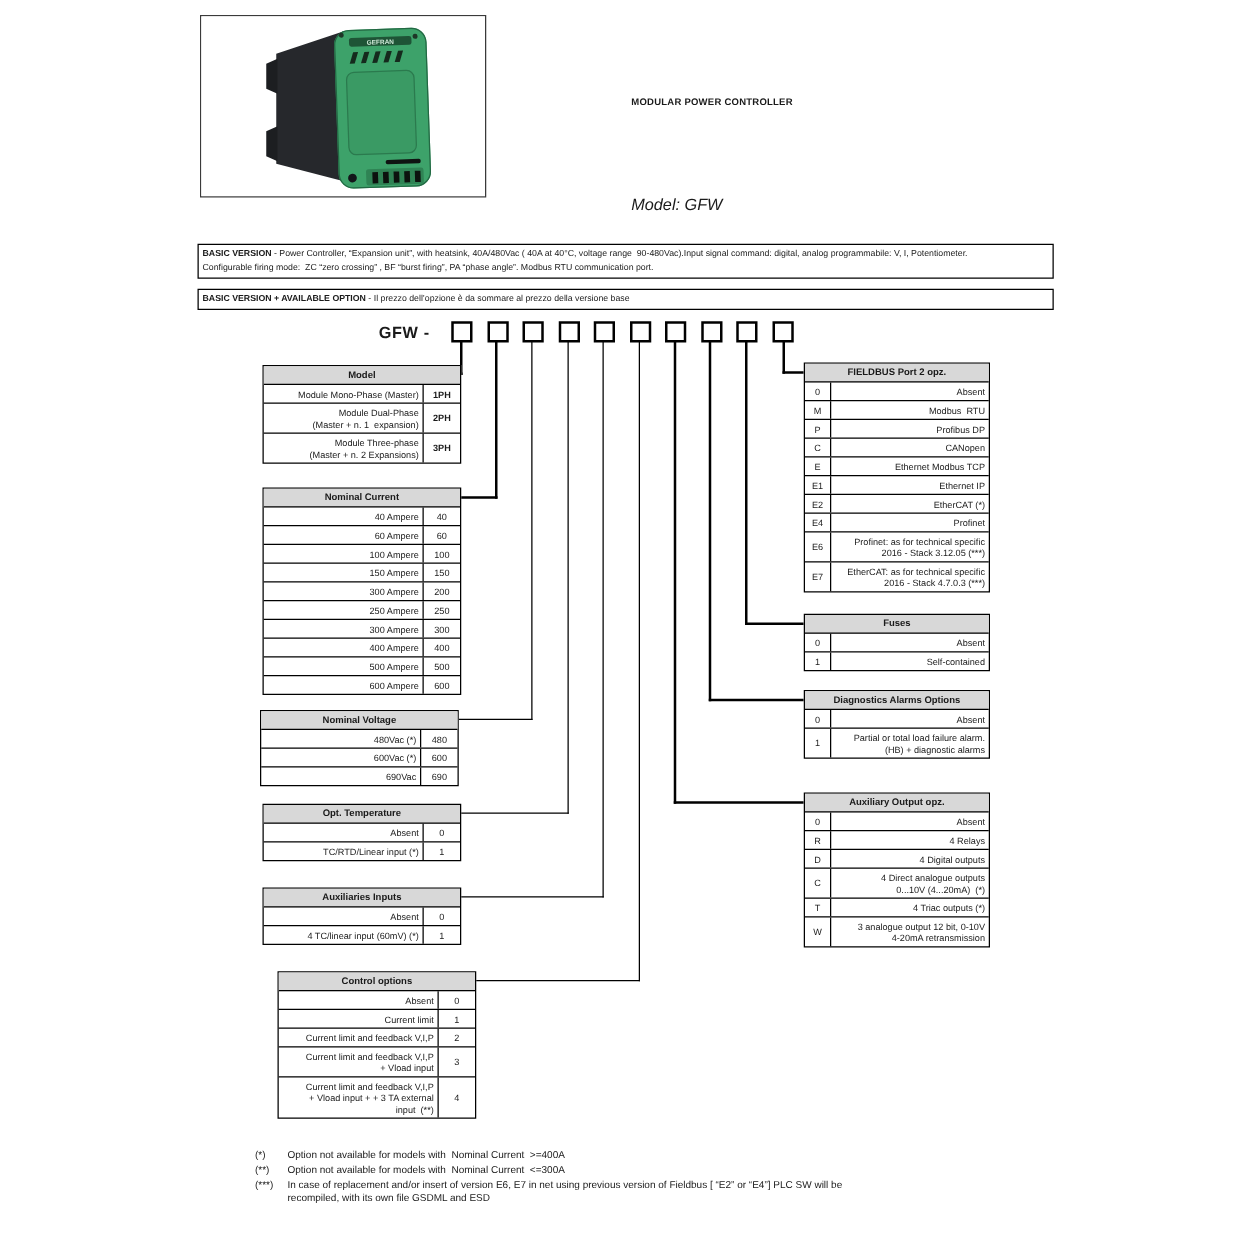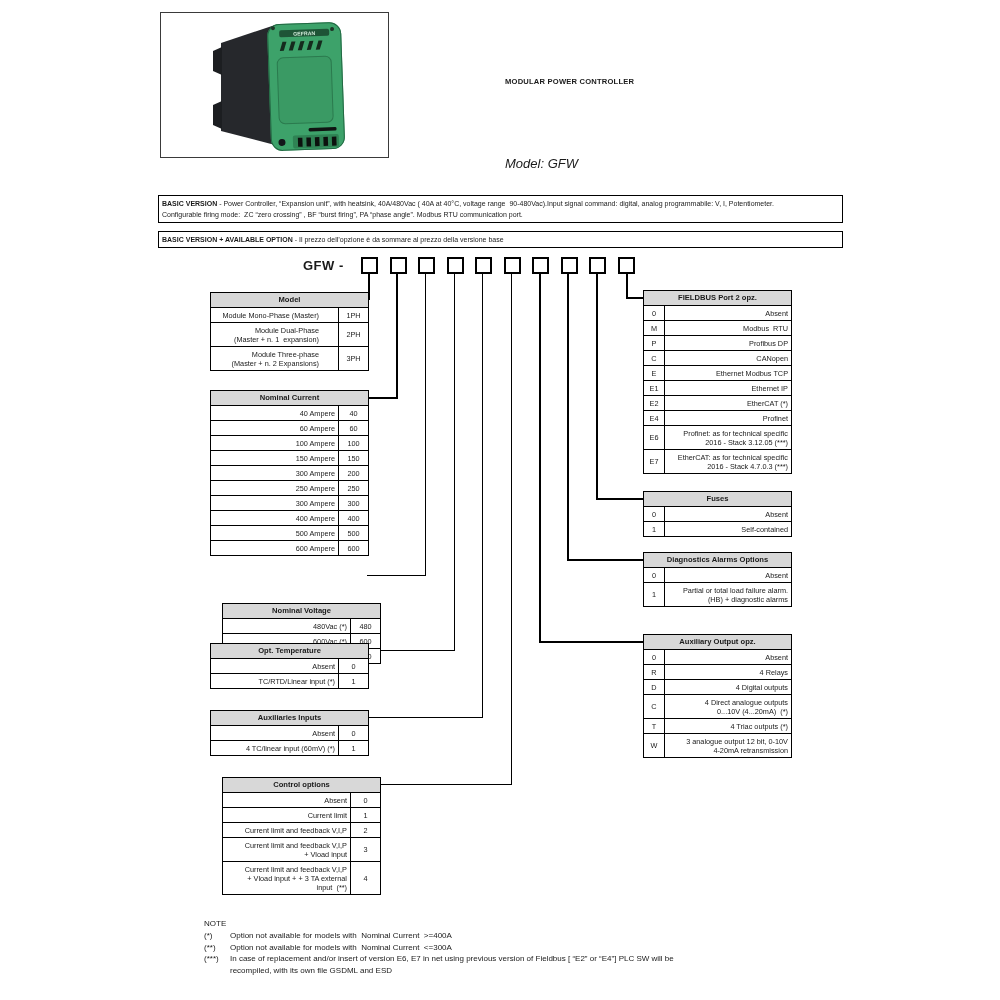--- a/index.html
+++ b/index.html
@@ -21,21 +21,21 @@
   .vline.tk{width:2px;} .hline.tk{height:2px;}
   .otable{position:absolute;border:1.5px solid #000;background:#fff;font-size:7.3px;}
   .thead{background:#d8d8d8;font-weight:bold;text-align:center;font-size:7.6px;line-height:8px;padding:3px 2px;border-bottom:1px solid #000;}
   .trow{display:flex;align-items:stretch;}
   .trow + .trow{border-top:1px solid #000;}
   .cell{padding:2.5px 3px;line-height:9px;white-space:pre-wrap;display:flex;flex-direction:column;justify-content:center;}
   .label{flex:1;text-align:right;}
   .code{align-items:center;text-align:center;justify-content:center;}
   .codes-right .code{width:23px;border-left:1px solid #000;}
   .codes-left  .code{width:14px;border-right:1px solid #000;}
-  .codes-right[data-table="model"] .code{font-weight:normal;margin-left:16px;}
+  .codes-right[data-table="model"] .code{font-weight:bold;}
   .note{left:204px;top:918px;width:612px;font-size:8px;line-height:11.8px;}
   .note-title{font-weight:normal;}
   .note-item{display:flex;}
   .note-marker{width:26px;flex:0 0 26px;}
   .note-text{flex:1;white-space:pre-wrap;}
 </style>
 </head>
 <body>
 
 <div class="page">
@@ -165,21 +165,21 @@
       </div>
       <div class="trow">
         <div class="cell label">500 Ampere</div>
         <div class="cell code">500</div>
       </div>
       <div class="trow">
         <div class="cell label">600 Ampere</div>
         <div class="cell code">600</div>
       </div>
     </div>
-  <div class="otable codes-right" data-table="voltage" style="left:222px;top:568px;width:157px;margin-top:35px;">
+  <div class="otable codes-right" data-table="voltage" style="left:208px;top:568px;width:157px;">
       <div class="thead">Nominal Voltage</div>
       <div class="trow">
         <div class="cell label">480Vac (*)</div>
         <div class="cell code">480</div>
       </div>
       <div class="trow">
         <div class="cell label">600Vac (*)</div>
         <div class="cell code">600</div>
       </div>
       <div class="trow">
@@ -328,21 +328,20 @@
         <div class="cell label">4 Triac outputs (*)</div>
       </div>
       <div class="trow">
         <div class="cell code">W</div>
         <div class="cell label">3 analogue output 12 bit, 0-10V
 4-20mA retransmission</div>
       </div>
     </div>
 
   <div class="abs note">
-    <div class="note-title">NOTE</div>
     <div class="note-item">
       <div class="note-marker">(*)</div>
       <div class="note-text">Option not available for models with  Nominal Current  &gt;=400A</div>
     </div>
     <div class="note-item">
       <div class="note-marker">(**)</div>
       <div class="note-text">Option not available for models with  Nominal Current  &lt;=300A</div>
     </div>
     <div class="note-item">
       <div class="note-marker">(***)</div>

